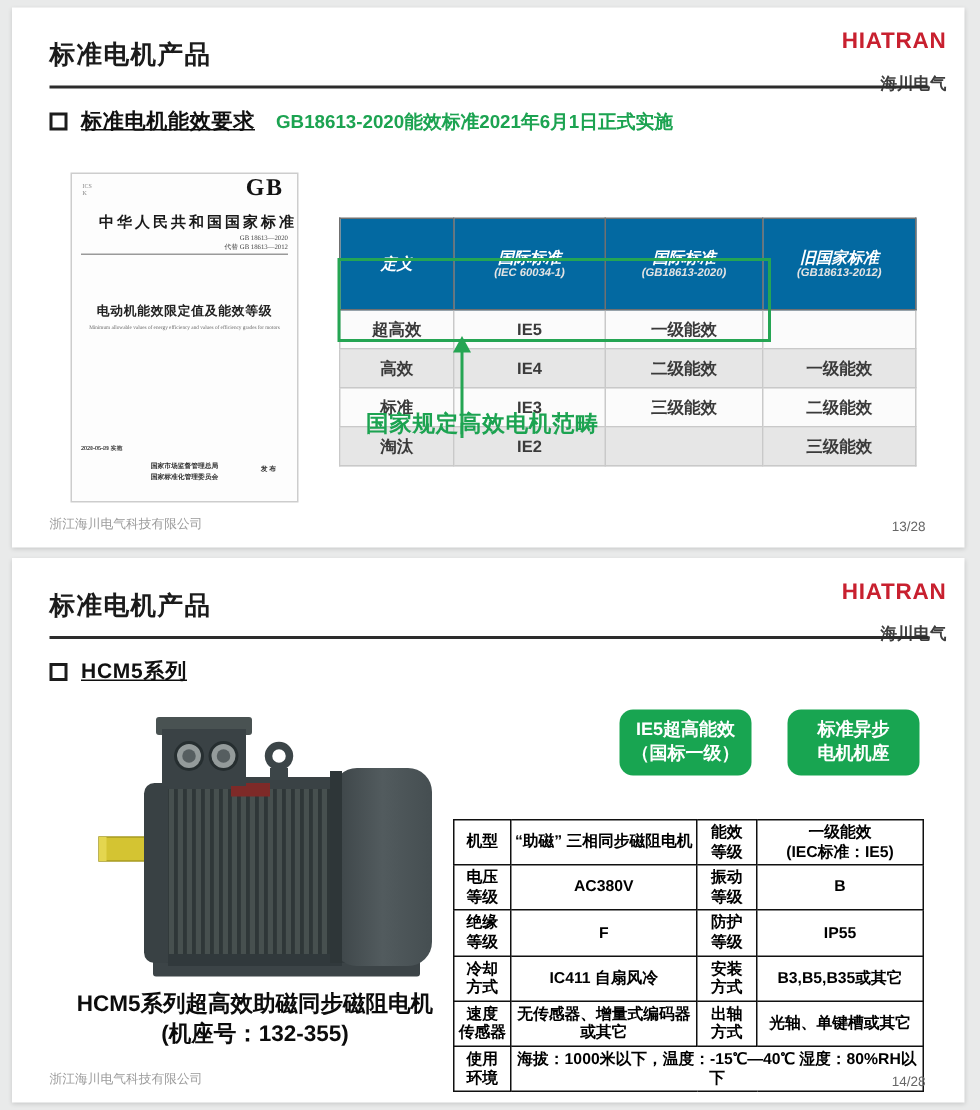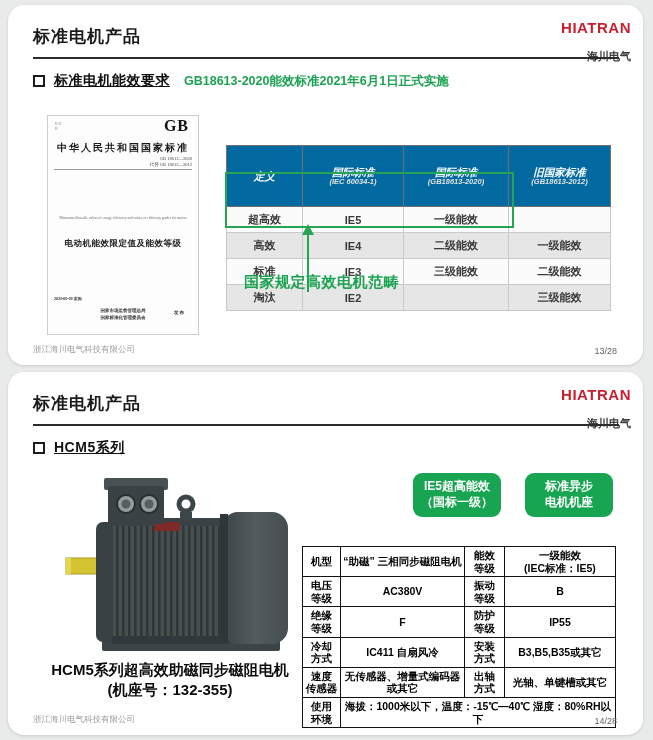--- a/index.html
+++ b/index.html
@@ -4,45 +4,45 @@
 <style>
   html,body{margin:0;padding:0;}
   body{
     width:653px;height:740px;
     background:#e9eaea;
     font-family:"Liberation Sans", sans-serif;
     position:relative;overflow:hidden;
   }
   .card{
     position:absolute;left:8px;width:635px;background:#ffffff;
-    border-radius:16px;box-shadow:0 1px 3px rgba(0,0,0,.14);
+    border-radius:0;box-shadow:0 1px 3px rgba(0,0,0,.14);
   }
   #slide1{top:5px;height:360px;}
   #slide2{top:372px;height:363px;}
 
   .slide-title{position:absolute;left:25px;top:20px;font-size:17px;font-weight:700;color:#1b1b1b;letter-spacing:1px;}
   .head-rule{position:absolute;left:25px;top:52px;width:586px;height:2px;background:#2c2c2c;}
   .logo{position:absolute;right:12px;top:15px;text-align:right;line-height:1;}
   .logo-main{color:#c8202f;font-size:15px;font-weight:800;letter-spacing:.5px;}
   .logo-sub{color:#3d3d3d;font-size:11px;font-weight:700;margin-top:16px;}
 
   .section-row{position:absolute;left:25px;top:67px;display:flex;align-items:center;}
   .bullet{width:8px;height:8px;border:2.5px solid #1c1c1c;display:inline-block;margin-right:9px;flex:0 0 auto;}
   .section-title{font-size:14px;font-weight:700;color:#101010;letter-spacing:.5px;text-decoration:underline;}
   .section-note{font-size:12.5px;font-weight:700;color:#1ca351;margin-left:14px;}
 
   
   .cover{position:absolute;left:39px;top:110px;width:150px;height:218px;background:#fdfdfd;border:1px solid #cdcdcd;font-family:"Liberation Serif", serif;}
   .cover *{position:absolute;}
   .c-ics{left:7px;top:5px;font-size:4px;color:#888;line-height:1.3;white-space:pre-line;}
   .c-gb{right:9px;top:1px;font-size:16px;font-weight:900;color:#141414;letter-spacing:1px;margin-left:28px;}
-  .c-nation{left:0;right:0;top:25px;text-align:center;font-size:10px;font-weight:700;letter-spacing:2px;color:#1a1a1a;white-space:nowrap;}
+  .c-nation{left:0;right:0;top:25px;text-align:right;font-size:10px;font-weight:700;letter-spacing:2px;color:#1a1a1a;white-space:nowrap;}
   .c-stdno{right:6px;top:40px;text-align:right;font-size:4.5px;color:#444;line-height:1.4;white-space:pre-line;}
   .c-rule{left:6px;right:6px;top:53px;height:1px;background:#9a9a9a;}
-  .c-title{left:0;right:0;top:86px;text-align:center;font-size:8.5px;font-weight:700;color:#222;letter-spacing:.5px;margin-top:36px;}
+  .c-title{left:0;right:0;top:86px;text-align:center;font-size:8.5px;font-weight:700;color:#222;letter-spacing:.5px;}
   .c-en{left:10px;right:10px;top:100px;text-align:center;font-size:3.5px;color:#6a6a6a;line-height:1.5;}
   .c-dates{left:6px;right:6px;top:180px;font-size:4px;color:#444;display:flex;justify-content:space-between;}
   .c-issuer{left:0;right:0;top:192px;text-align:center;font-size:4.5px;font-weight:700;color:#333;line-height:1.5;white-space:pre-line;}
   .c-fabu{right:14px;top:194px;font-size:4.5px;font-weight:700;color:#333;}
 
   
   .etable{position:absolute;left:218px;top:140px;width:384px;border-collapse:collapse;table-layout:fixed;}
   .etable th{background:#0369a1;color:#fff;height:28px;border:1px solid #707070;font-size:10.5px;font-weight:700;line-height:1.15;padding:16px;font-style:italic;}
   .etable .h-sub{display:block;font-size:7.5px;font-weight:700;color:#e3e3e3;}
   .etable td{height:25px;text-align:center;font-size:11px;font-weight:600;color:#3a3a3a;border:1px solid #c9c9c9;padding:0;}

